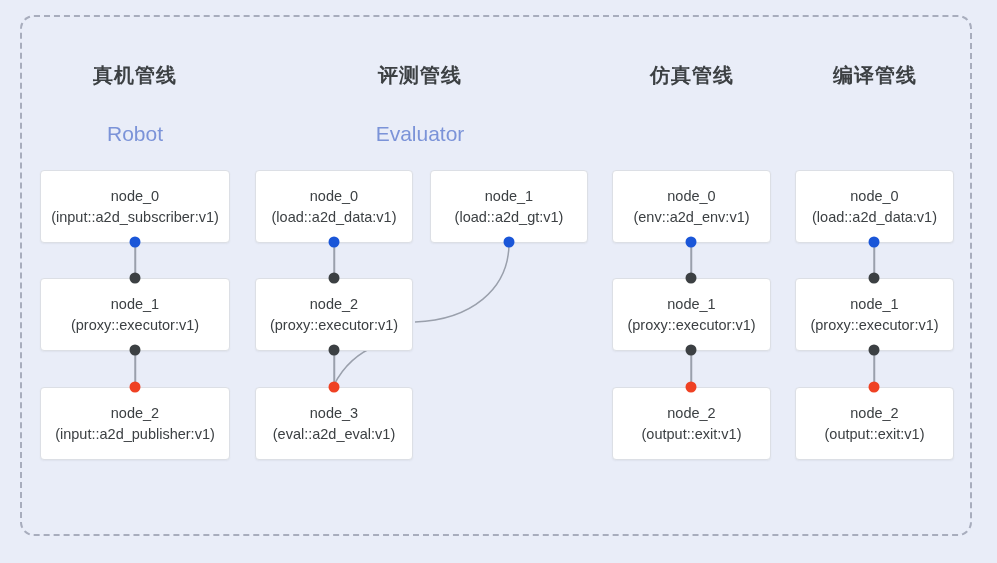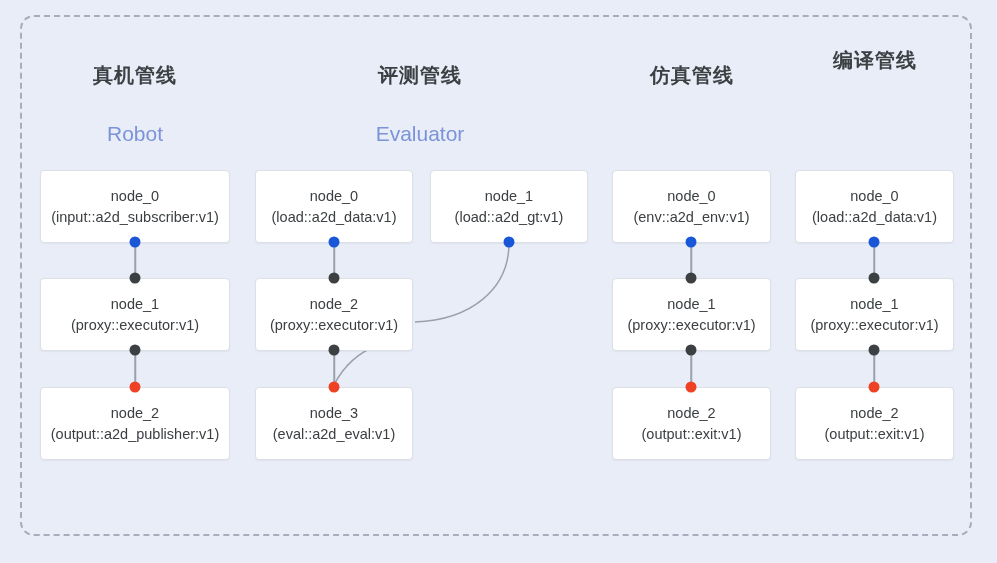--- a/index.html
+++ b/index.html
@@ -126,21 +126,21 @@
 
   <div class="node-box" style="left:40px; top:278px; width:190px; height:73px;">
     <div class="node-title">node_1</div>
     <div class="node-sub">(proxy::executor:v1)</div>
   </div>
   <div class="port port-dark" style="left:135px; top:278px;"></div>
   <div class="port port-dark" style="left:135px; top:350px;"></div>
 
   <div class="node-box" style="left:40px; top:387px; width:190px; height:73px;">
     <div class="node-title">node_2</div>
-    <div class="node-sub">(output::a2d_publisher:v1)</div>
+    <div class="node-sub">(input::a2d_publisher:v1)</div>
   </div>
   <div class="port port-red" style="left:135px; top:387px;"></div>
 
   <div class="column-header" style="left:320px; top:62px; width:200px;">
     <div class="header-cn">评测管线</div>
     <div class="header-en">Evaluator</div>
   </div>
 
   <div class="link-line" style="left:334px; top:242px; height:36px;"></div>
   <div class="link-line" style="left:334px; top:350px; height:36px;"></div>
@@ -189,21 +189,21 @@
   </div>
   <div class="port port-dark" style="left:691px; top:278px;"></div>
   <div class="port port-dark" style="left:691px; top:350px;"></div>
 
   <div class="node-box" style="left:612px; top:387px; width:159px; height:73px;">
     <div class="node-title">node_2</div>
     <div class="node-sub">(output::exit:v1)</div>
   </div>
   <div class="port port-red" style="left:691px; top:387px;"></div>
 
-  <div class="column-header" style="left:775px; top:47px; width:200px;">
+  <div class="column-header" style="left:775px; top:62px; width:200px;">
     <div class="header-cn">编译管线</div>
   </div>
 
   <div class="link-line" style="left:874px; top:242px; height:36px;"></div>
   <div class="link-line" style="left:874px; top:350px; height:36px;"></div>
 
   <div class="node-box" style="left:795px; top:170px; width:159px; height:73px;">
     <div class="node-title">node_0</div>
     <div class="node-sub">(load::a2d_data:v1)</div>
   </div>

